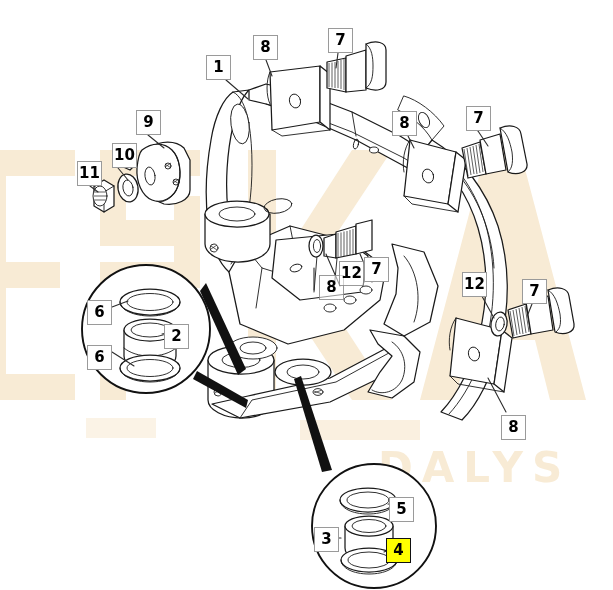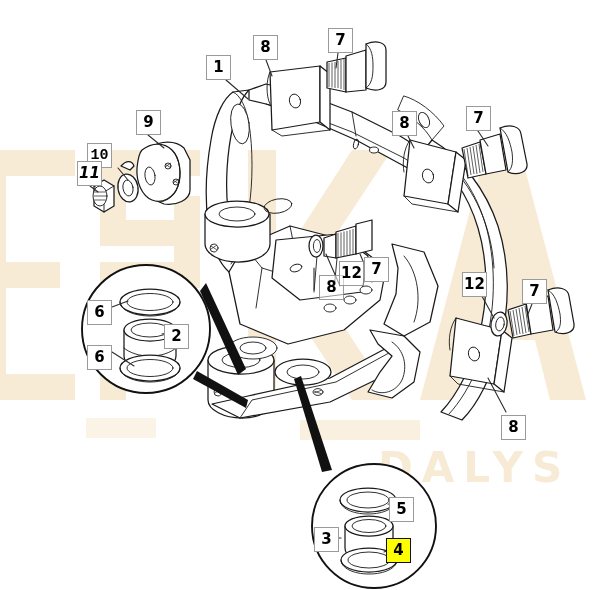--- a/index.html
+++ b/index.html
@@ -405,22 +405,22 @@
       <path class="leader" d="M506 412 L488 378"></path>
     </g>
   </svg>
 
   <div class="callout-box" style="left:206px; top:55px;">1</div>
   <div class="callout-box" style="left:253px; top:35px;">8</div>
   <div class="callout-box" style="left:328px; top:28px;">7</div>
   <div class="callout-box" style="left:392px; top:111px;">8</div>
   <div class="callout-box" style="left:466px; top:106px;">7</div>
   <div class="callout-box" style="left:136px; top:110px;">9</div>
-  <div class="callout-box" style="left:87px; top:143px;font-family:Liberation Mono, monospace;">10</div>
-  <div class="callout-box" style="left:77px; top:161px;font-style:italic;">11</div>
+  <div class="callout-box" style="left:112px; top:143px;">10</div>
+  <div class="callout-box" style="left:77px; top:161px;">11</div>
   <div class="callout-box translucent" style="left:319px; top:275px;">8</div>
   <div class="callout-box translucent" style="left:339px; top:261px;">12</div>
   <div class="callout-box" style="left:364px; top:257px;">7</div>
   <div class="callout-box" style="left:462px; top:272px;">12</div>
   <div class="callout-box" style="left:522px; top:279px;">7</div>
   <div class="callout-box" style="left:501px; top:415px;">8</div>
   <div class="callout-box" style="left:87px; top:300px;">6</div>
   <div class="callout-box" style="left:164px; top:324px;">2</div>
   <div class="callout-box" style="left:87px; top:345px;">6</div>
   <div class="callout-box" style="left:389px; top:497px;">5</div>

